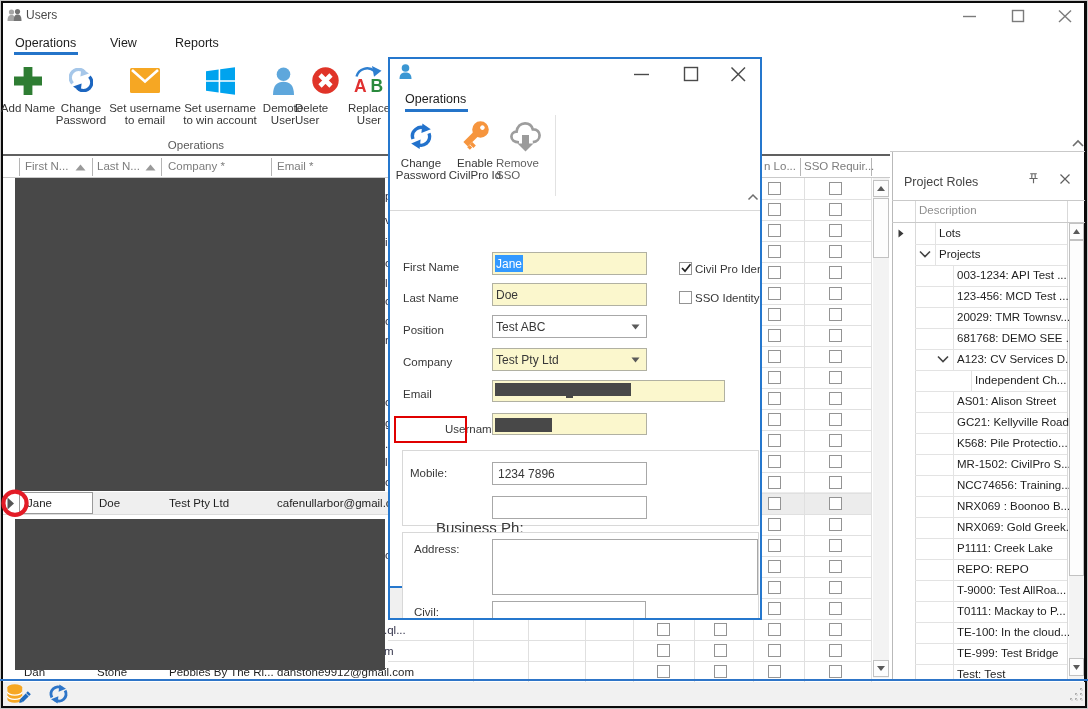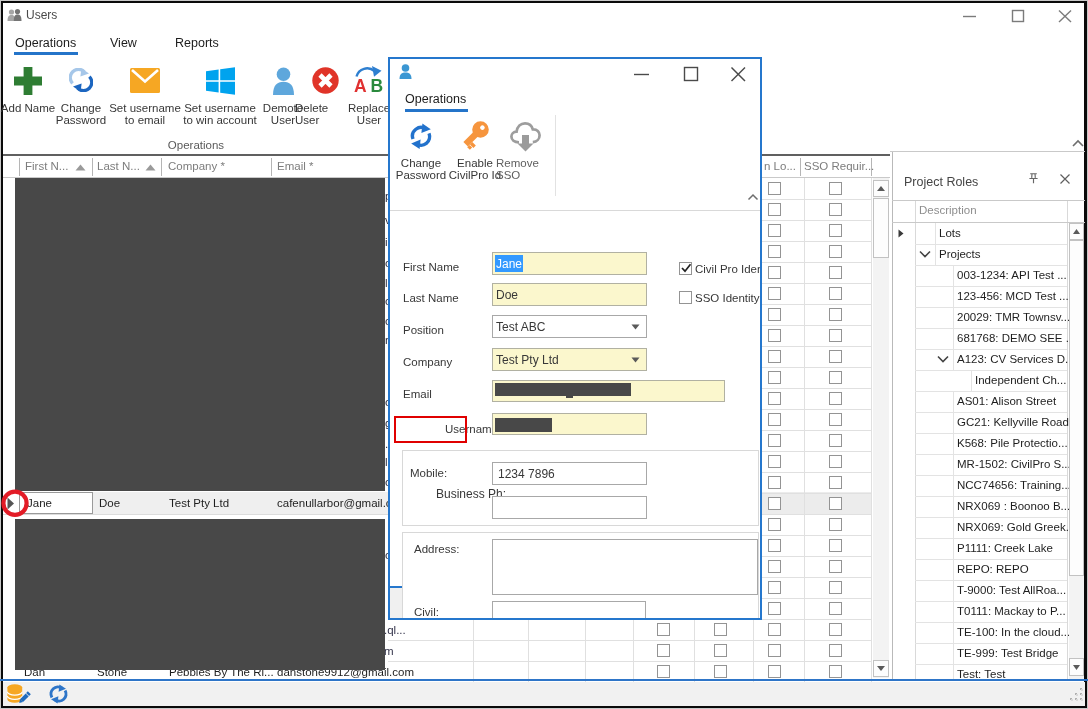--- a/index.html
+++ b/index.html
@@ -494,21 +494,21 @@
       <path d="M2 6 L5 9.2 L10.5 2.2" fill="none" stroke="#222" stroke-width="1.7"></path>
     </svg>
   <div class="txt" style="left:305px;top:204px;font-size:11.5px;color:#383838;">Civil Pro Identity</div>
   <div class="cb" style="left:289px;top:232px;"></div>
   <div class="txt" style="left:305px;top:233px;font-size:11.5px;color:#383838;">SSO Identity Only</div>
 
   <div class="abs" style="left:12px;top:391px;width:357px;height:76px;border:1px solid #d8d8d8;"></div>
   <div class="txt" style="left:20px;top:408px;font-size:11.5px;color:#383838;">Mobile:</div>
   <div class="abs" style="left:102px;top:403px;width:155px;height:23px;background:#fff;border:1px solid #a8a8a8;"></div>
   <div class="txt" style="left:108px;top:408px;font-size:12px;color:#383838;">1234 7896</div>
-  <div class="txt" style="left:20px;top:428px;font-size:12px;color:#383838;padding-left:26px;">Business Ph:</div>
+  <div class="txt" style="left:20px;top:460px;font-size:15px;color:#383838;padding-left:26px;">Business Ph:</div>
   <div class="abs" style="left:102px;top:437px;width:155px;height:23px;background:#fff;border:1px solid #a8a8a8;"></div>
 
   <div class="abs" style="left:12px;top:473px;width:357px;height:90px;border:1px solid #d8d8d8;border-bottom:none;"></div>
   <div class="txt" style="left:24px;top:484px;font-size:11.5px;color:#383838;">Address:</div>
   <div class="abs" style="left:102px;top:480px;width:266px;height:56px;background:#fff;border:1px solid #a8a8a8;"></div>
   <div class="txt" style="left:24px;top:547px;font-size:11.5px;color:#383838;">Civil:</div>
   <div class="abs" style="left:102px;top:542px;width:154px;height:20px;background:#fff;border:1px solid #a8a8a8;"></div>
 
   <div class="abs" style="left:0px;top:527px;width:12px;height:2px;background:#2577cd;"></div>
   <div class="abs" style="left:0px;top:529px;width:12px;height:30px;background:#f0f0f0;"></div>

